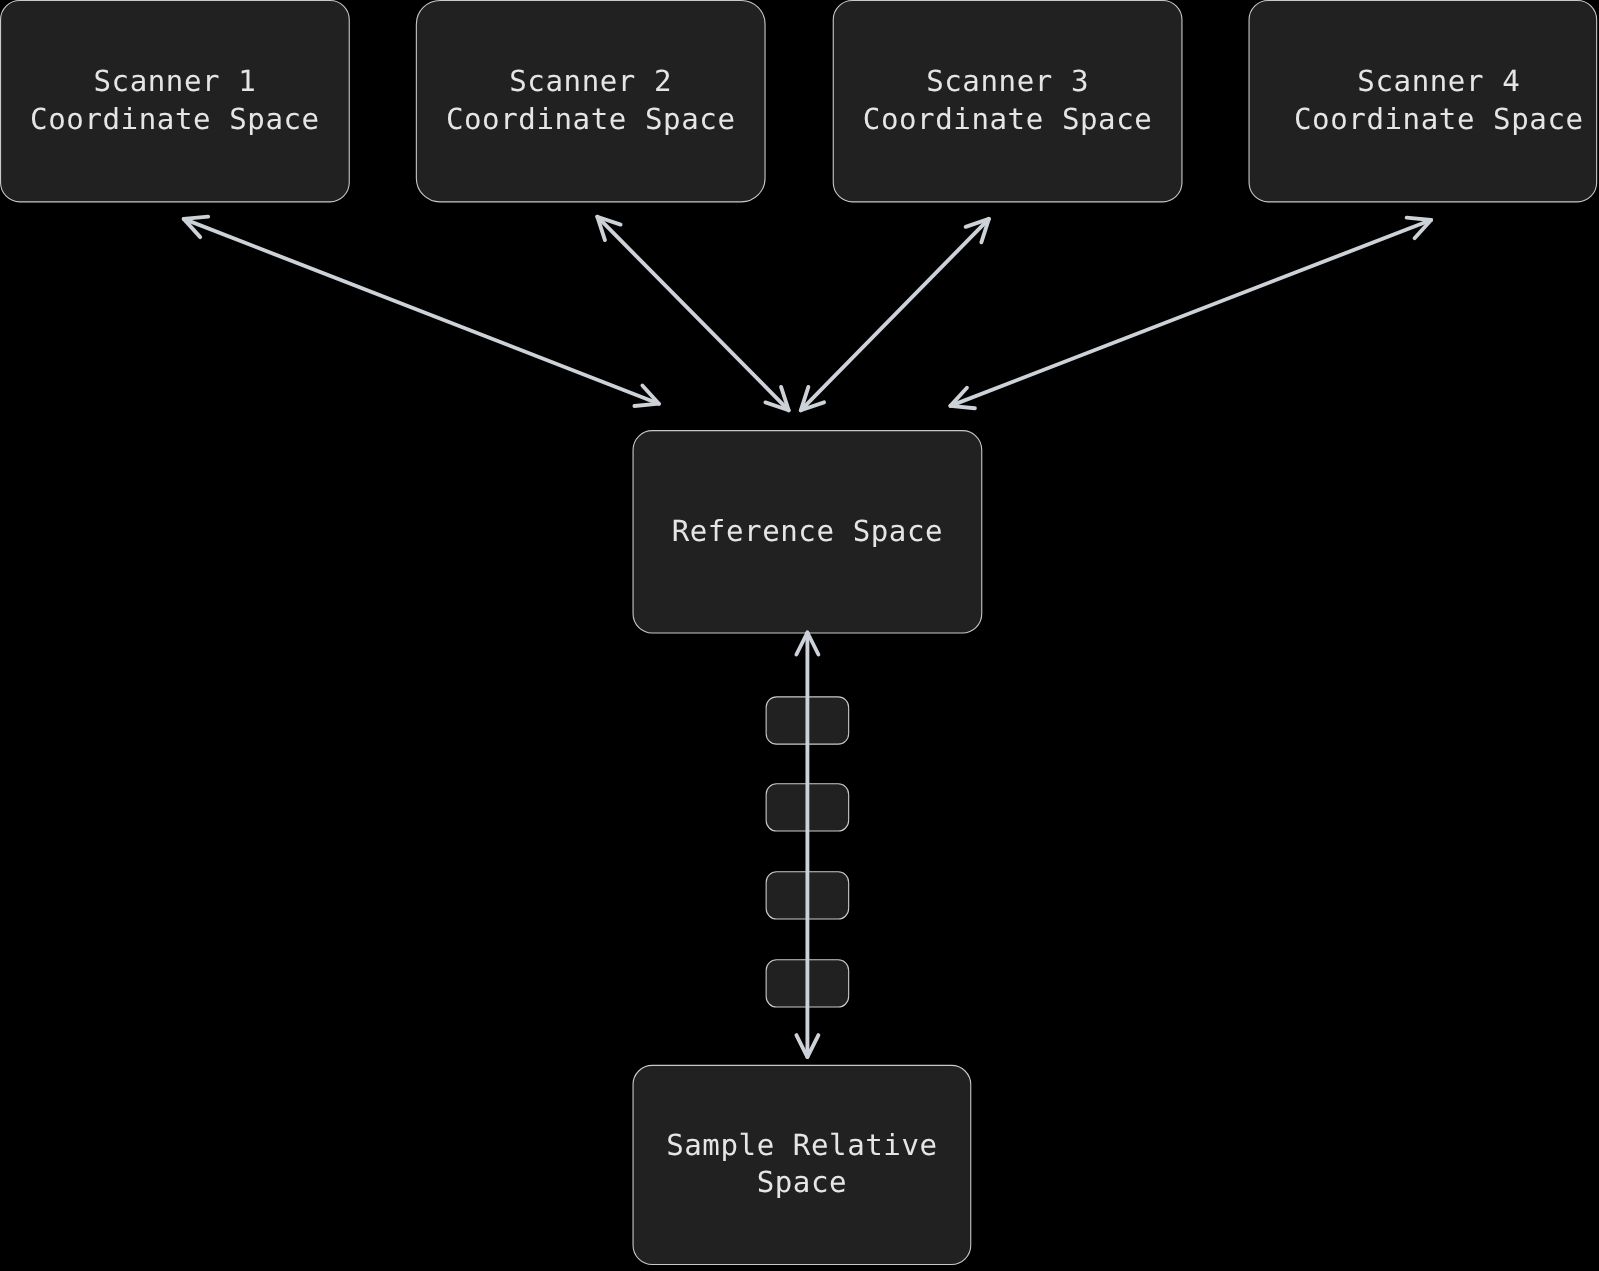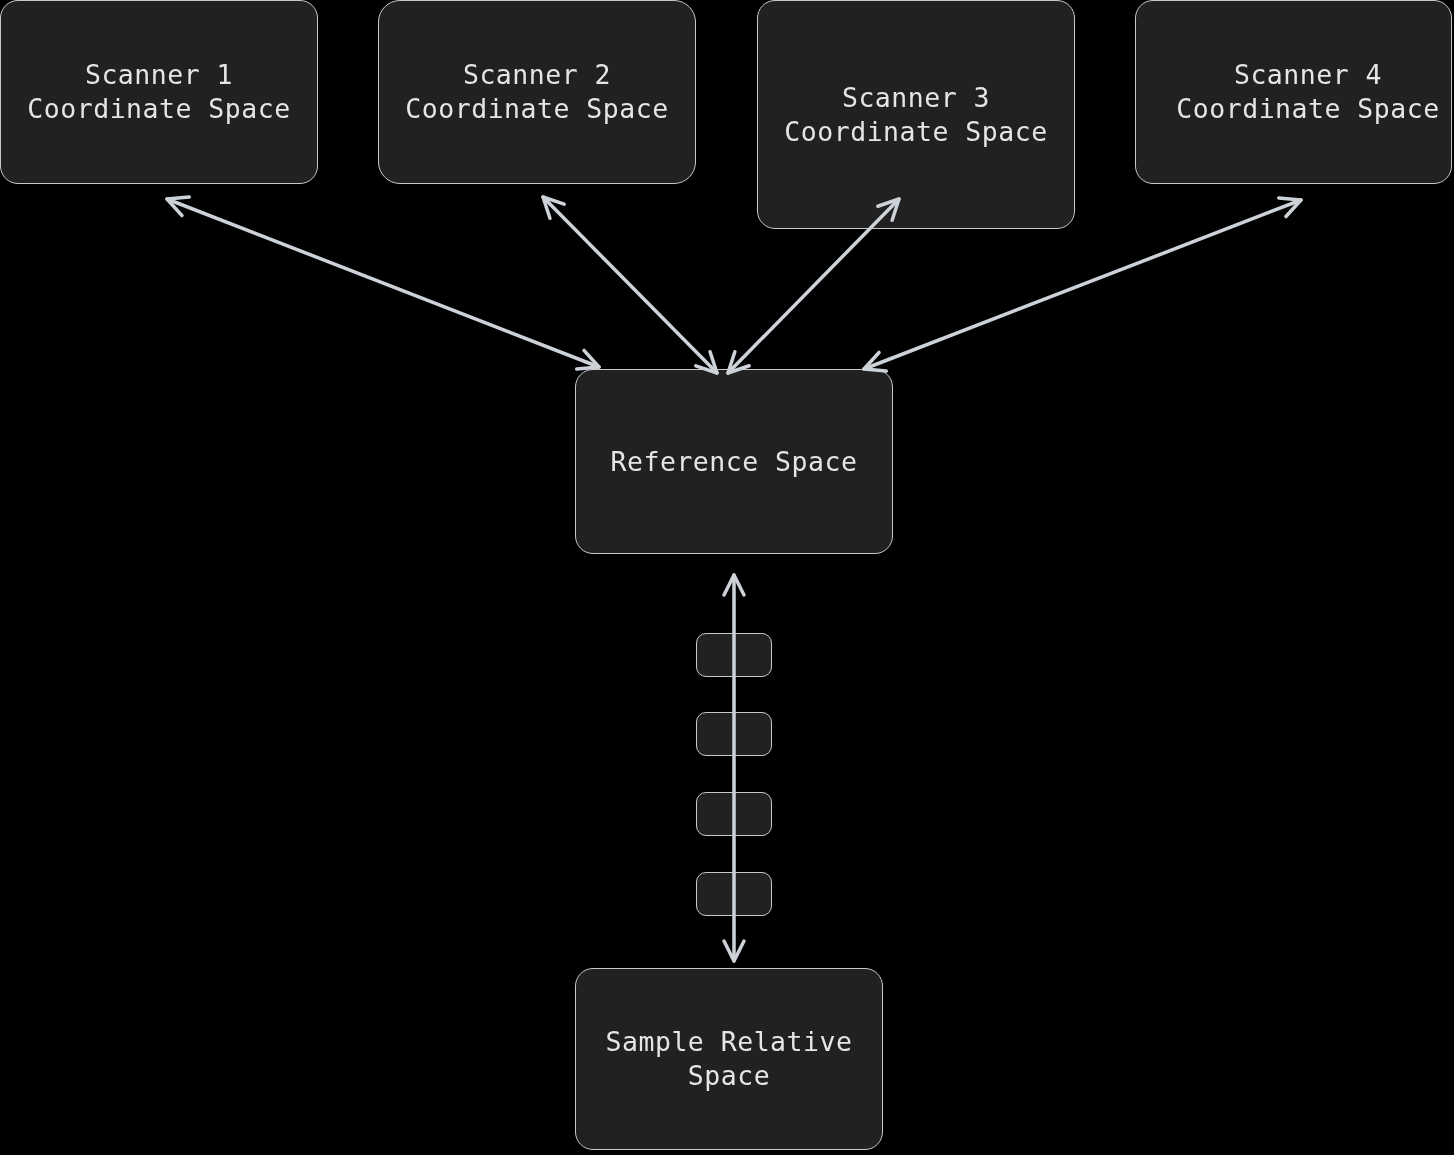--- a/index.html
+++ b/index.html
@@ -59,27 +59,27 @@
 <body>
 
 <div class="canvas">
 
   <div class="node" style="left:0px; top:0px; width:318px; height:184px;">Scanner 1
 Coordinate Space</div>
 
   <div class="node" style="left:378px; top:0px; width:318px; height:184px;border-radius:22px;">Scanner 2
 Coordinate Space</div>
 
-  <div class="node" style="left:757px; top:0px; width:318px; height:229px;">Scanner 3
+  <div class="node" style="left:757px; top:0px; width:318px; height:184px;">Scanner 3
 Coordinate Space</div>
 
   <div class="node" style="left:1135px; top:0px; width:317px; height:184px;padding-left:29px;">Scanner 4
 Coordinate Space</div>
 
-  <div class="node" style="left:575px; top:369px; width:318px; height:185px;">Reference Space</div>
+  <div class="node" style="left:575px; top:391px; width:318px; height:185px;">Reference Space</div>
 
   <div class="mini" style="top:633px;"></div>
   <div class="mini" style="top:712px;"></div>
   <div class="mini" style="top:792px;"></div>
   <div class="mini" style="top:872px;"></div>
 
   <div class="node" style="left:575px; top:968px; width:308px; height:182px;">Sample Relative
 Space</div>
 
   <svg class="arrows" width="1454" height="1155" viewBox="0 0 1454 1155">

